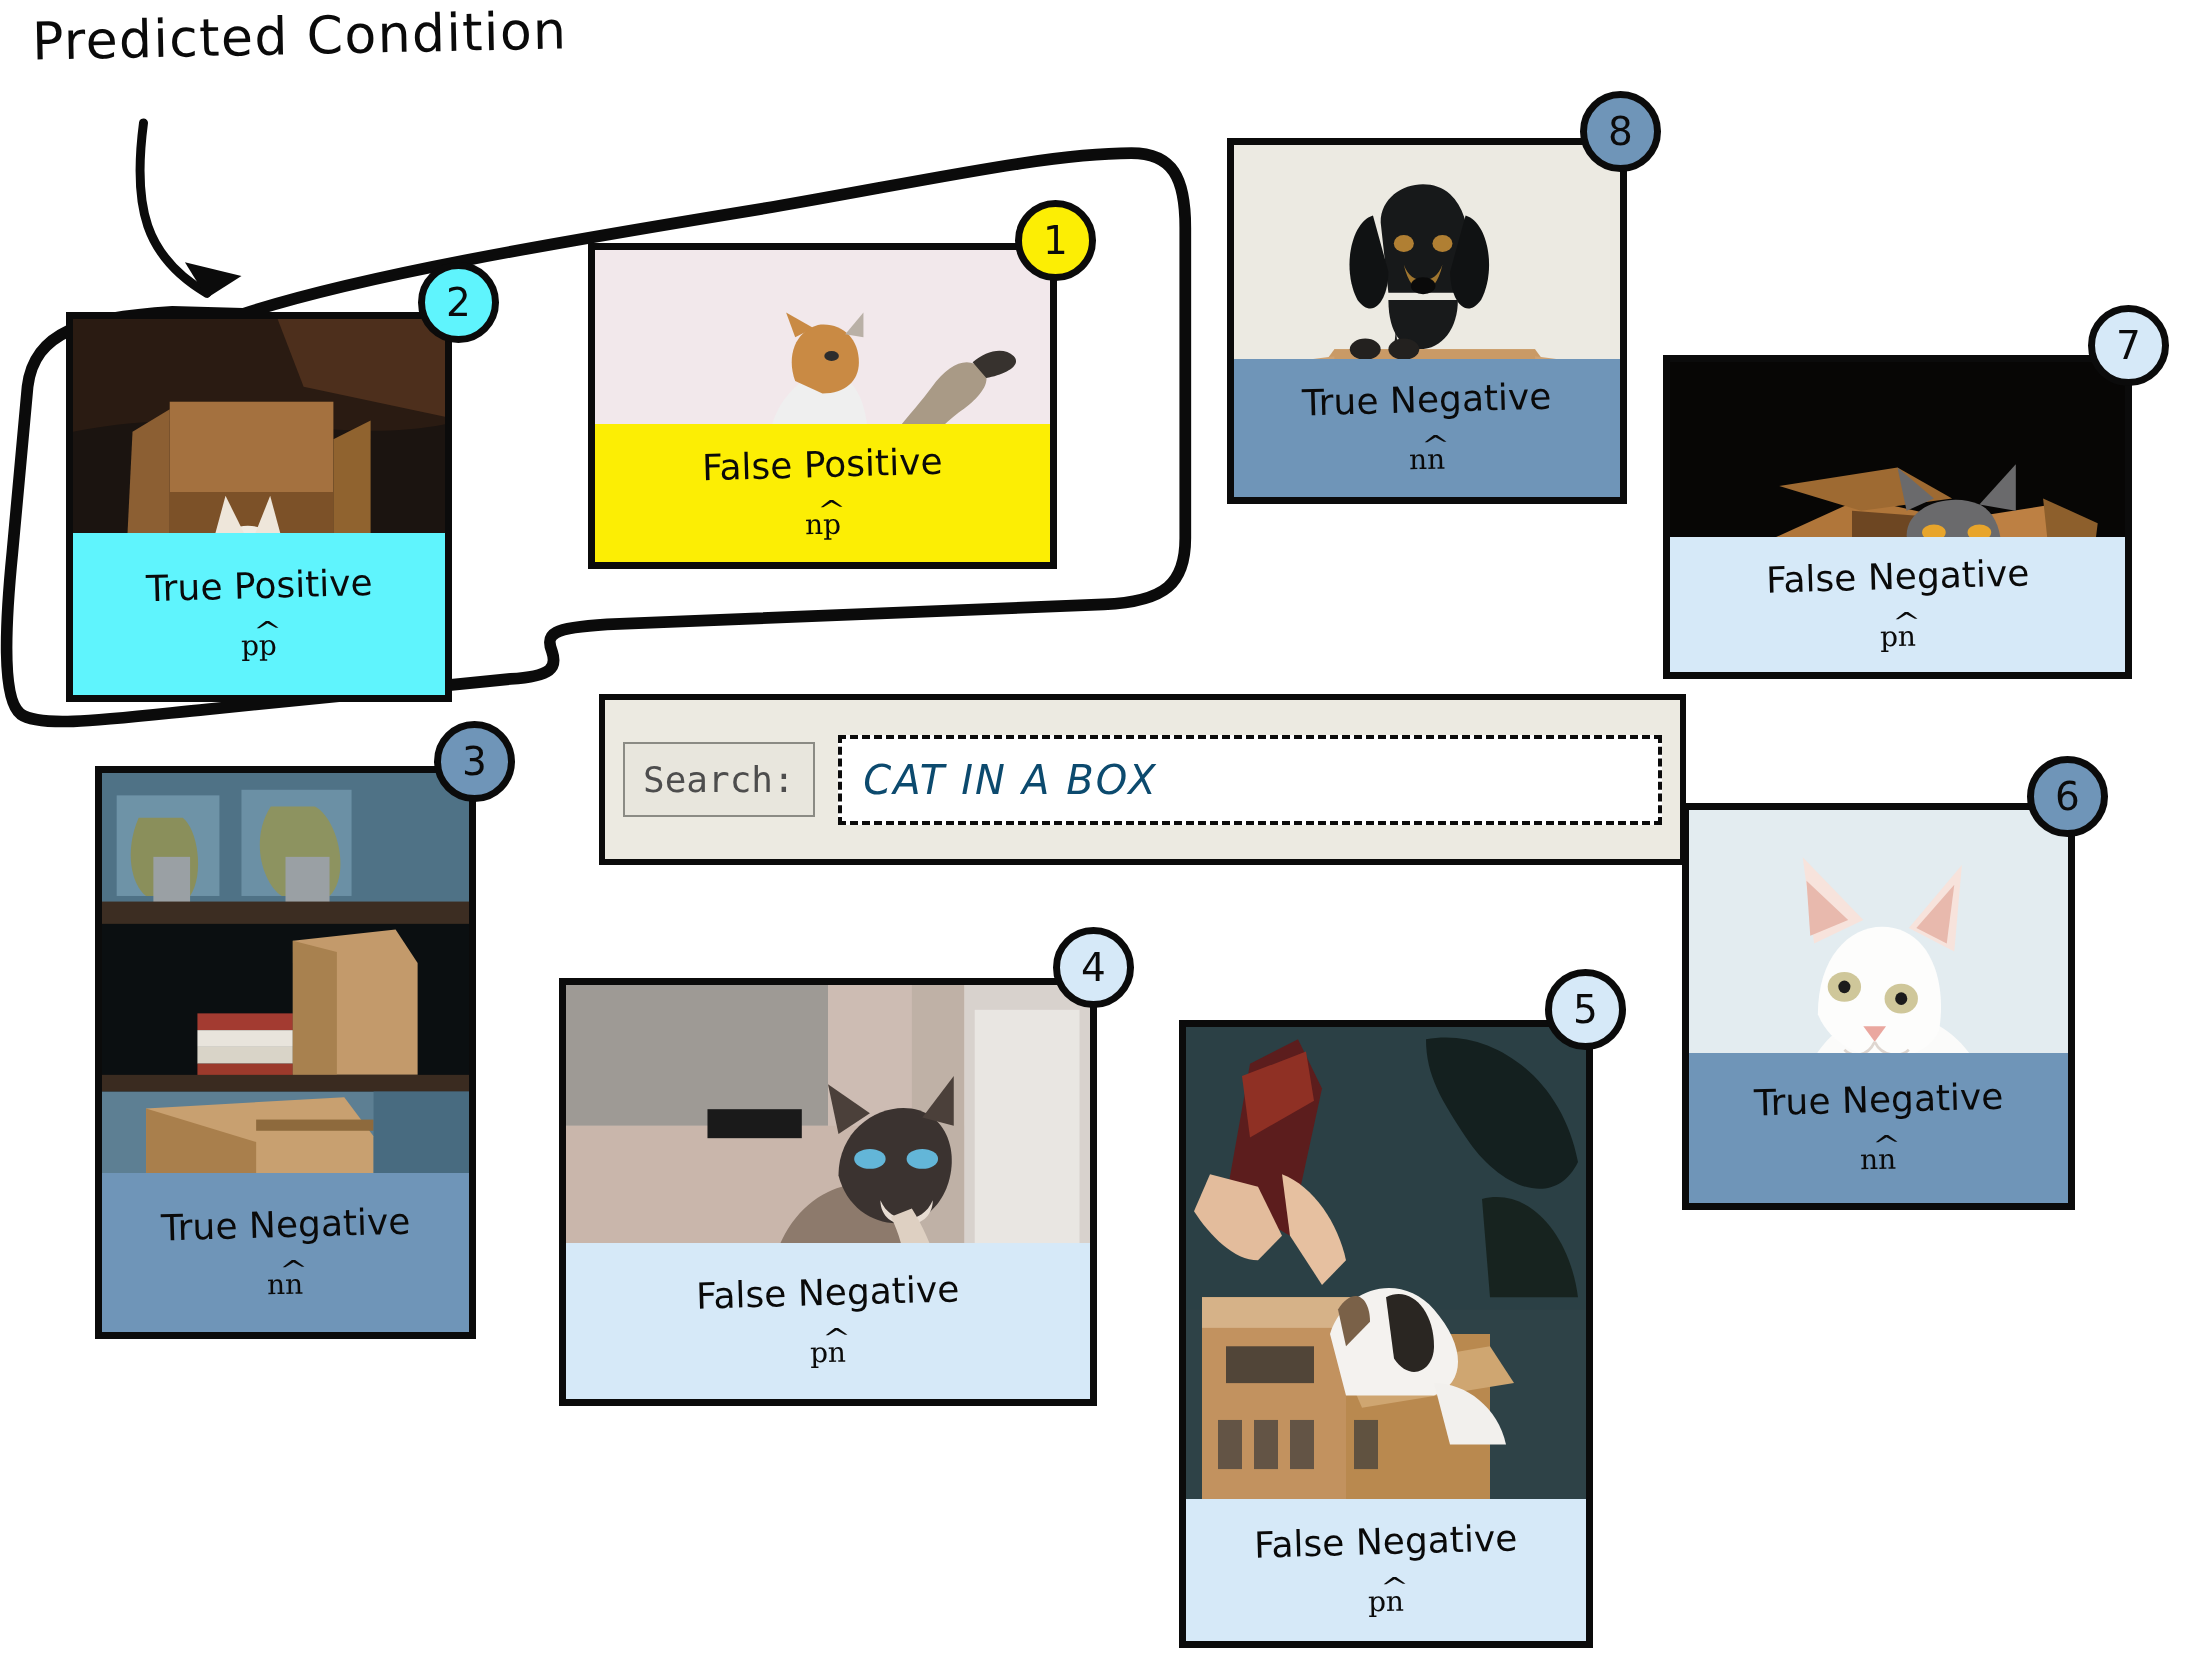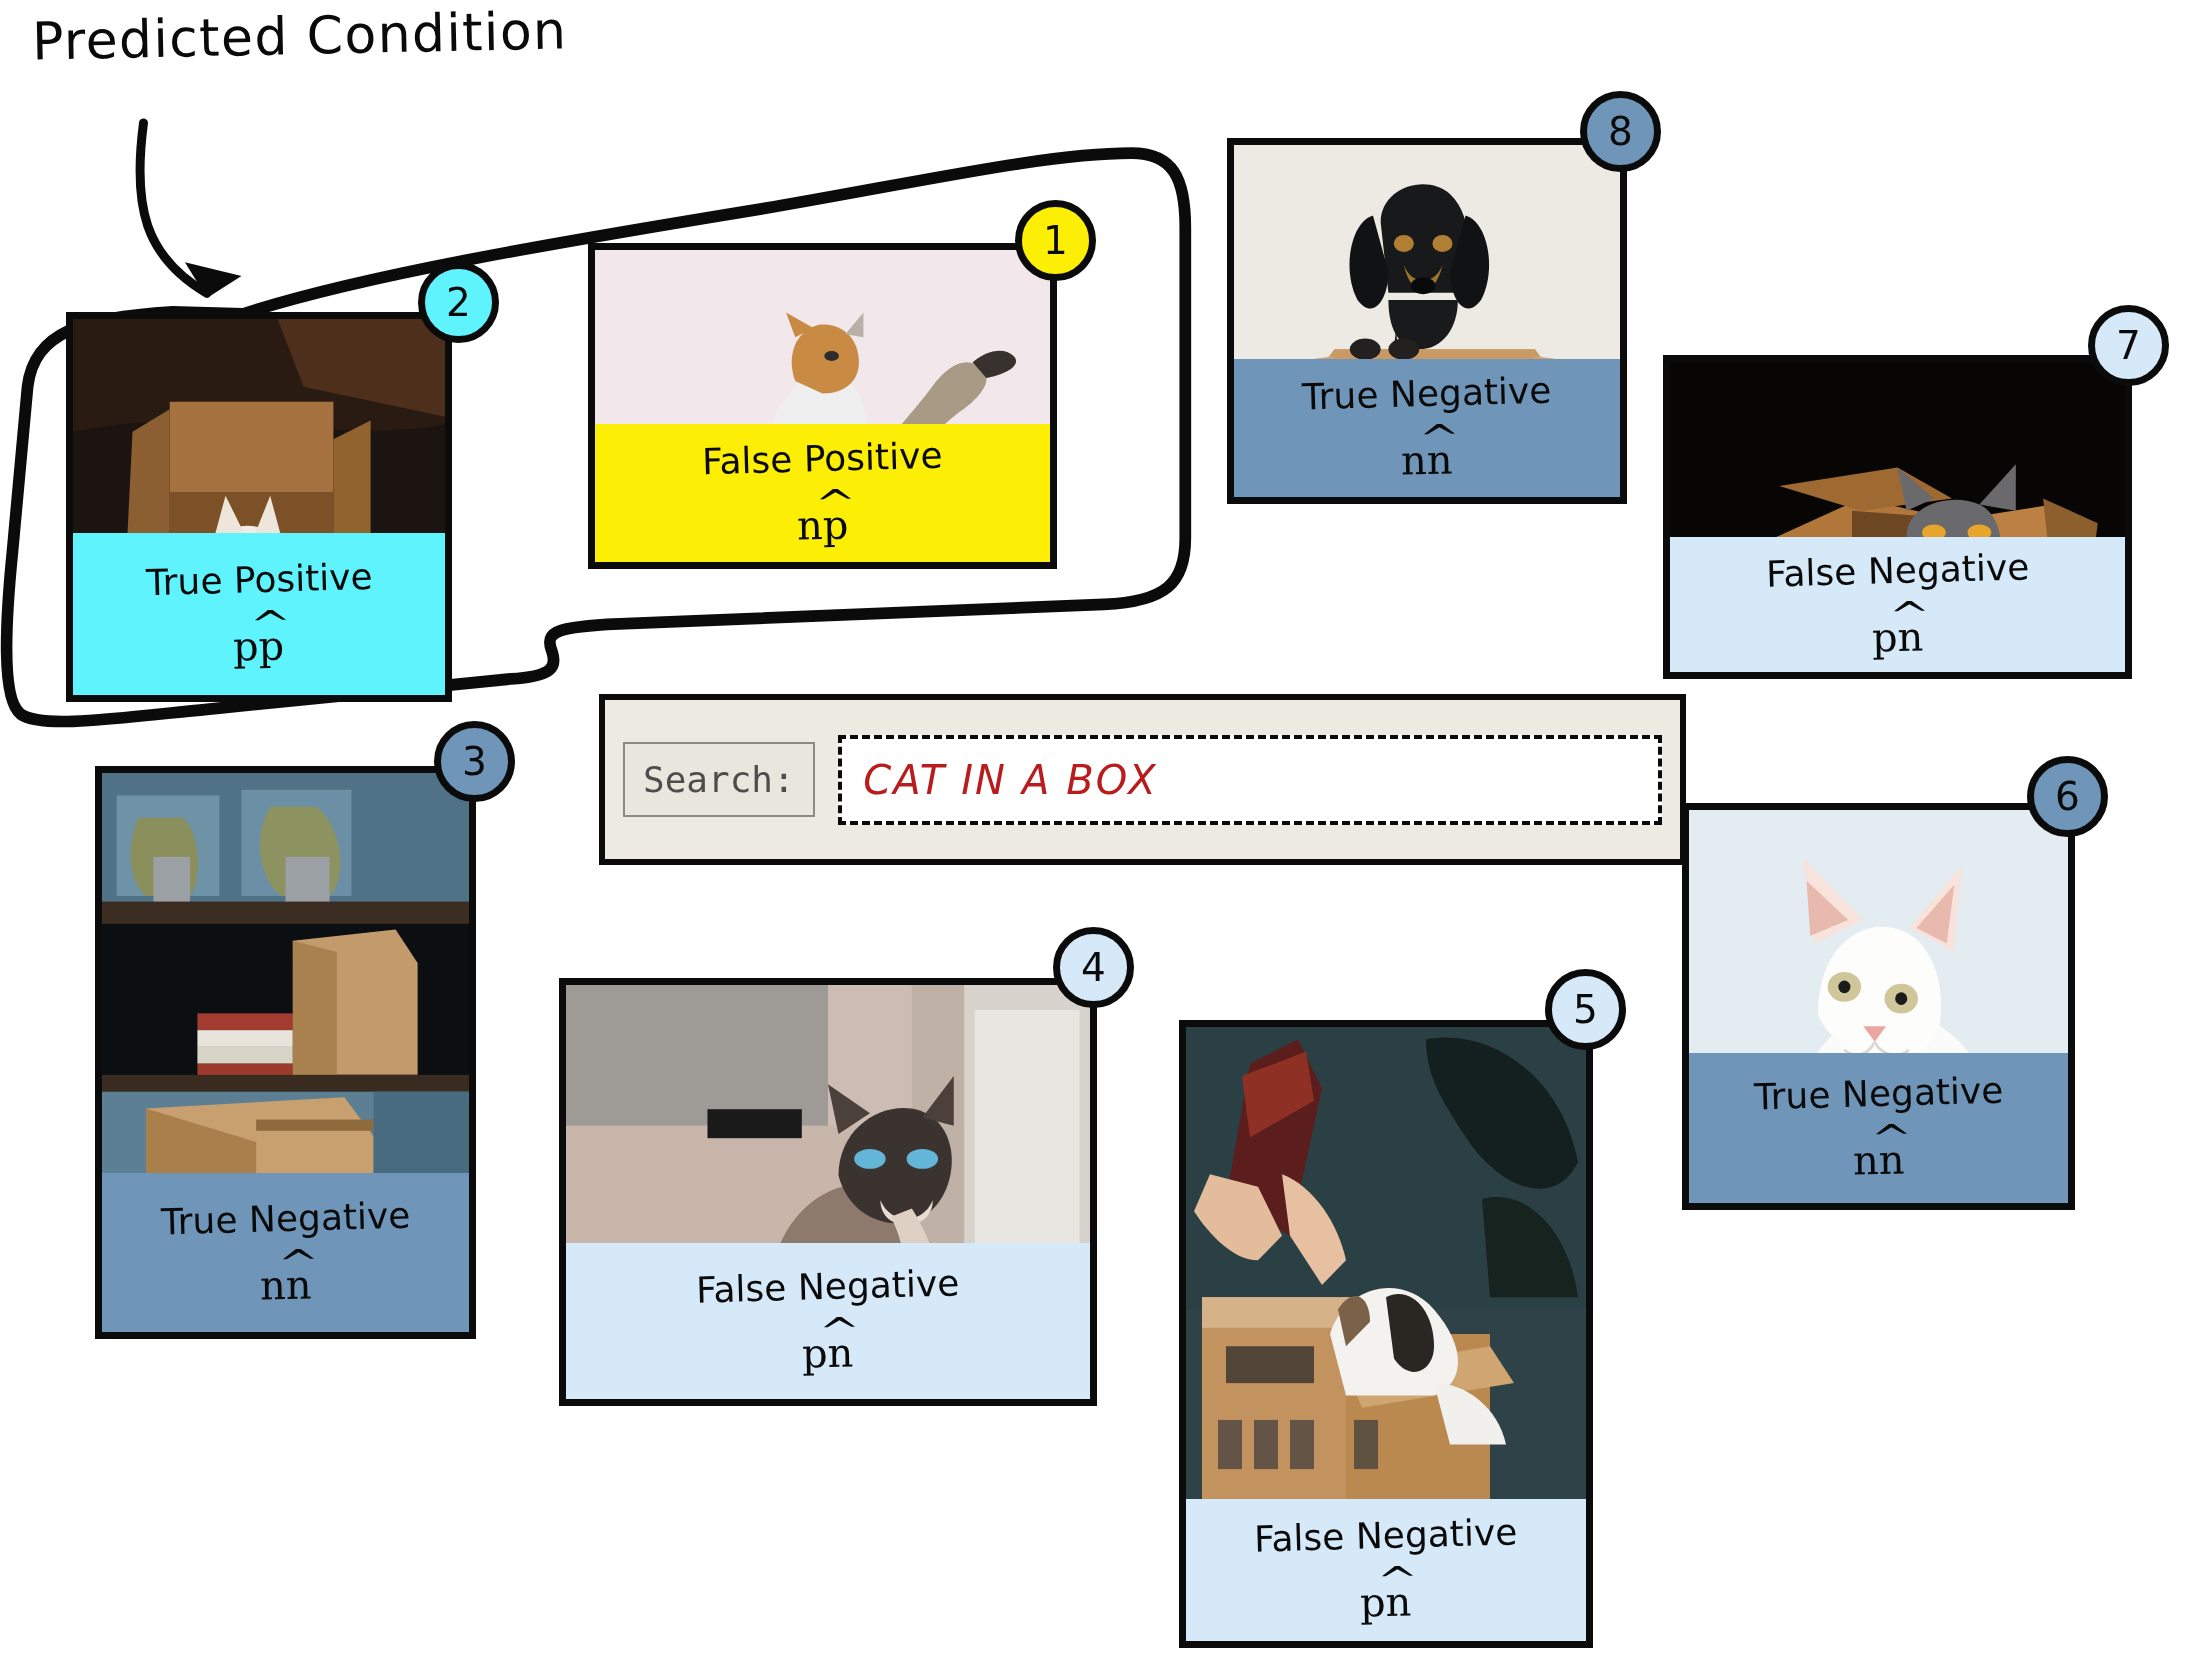--- a/index.html
+++ b/index.html
@@ -44,21 +44,21 @@
     z-index:5;
   }
   .cap-main{
     font-size:36px;
     line-height:1.0;
     white-space:nowrap;
     transform:rotate(-1.6deg);
     font-family:"DejaVu Sans","Liberation Sans",sans-serif;
   }
   .cap-sub{
-    font-size:40px;
+    font-size:28px;
     line-height:1.0;
     margin-top:28px;
     font-family:"DejaVu Serif","Liberation Serif",serif;
     transform:rotate(-1deg);
   }
   .cap-sub .hat{position:relative;display:inline-block;}
   .cap-sub .hat::after{
     content:"^";
     position:absolute;left:50%;top:-0.52em;
     transform:translateX(-50%) scaleX(1.35);
@@ -103,21 +103,21 @@
   #search .field{
     flex:1;
     box-sizing:border-box;
     background:#ffffff;
     border:4.8px dashed #0b0b0b;
     padding:18px 21px;
     font-family:"DejaVu Sans","Liberation Sans",sans-serif;
     font-size:40px;
     font-style:italic;
     letter-spacing:2.1px;
-    color:#b91c1c;
+    color:#0c4a6e;
     white-space:nowrap;
     overflow:hidden;
   }
 </style>
 </head>
 <body>
 
 <div id="stage">
 
   <svg id="annot" viewBox="0 0 3196 2416" width="2205" height="1667">

